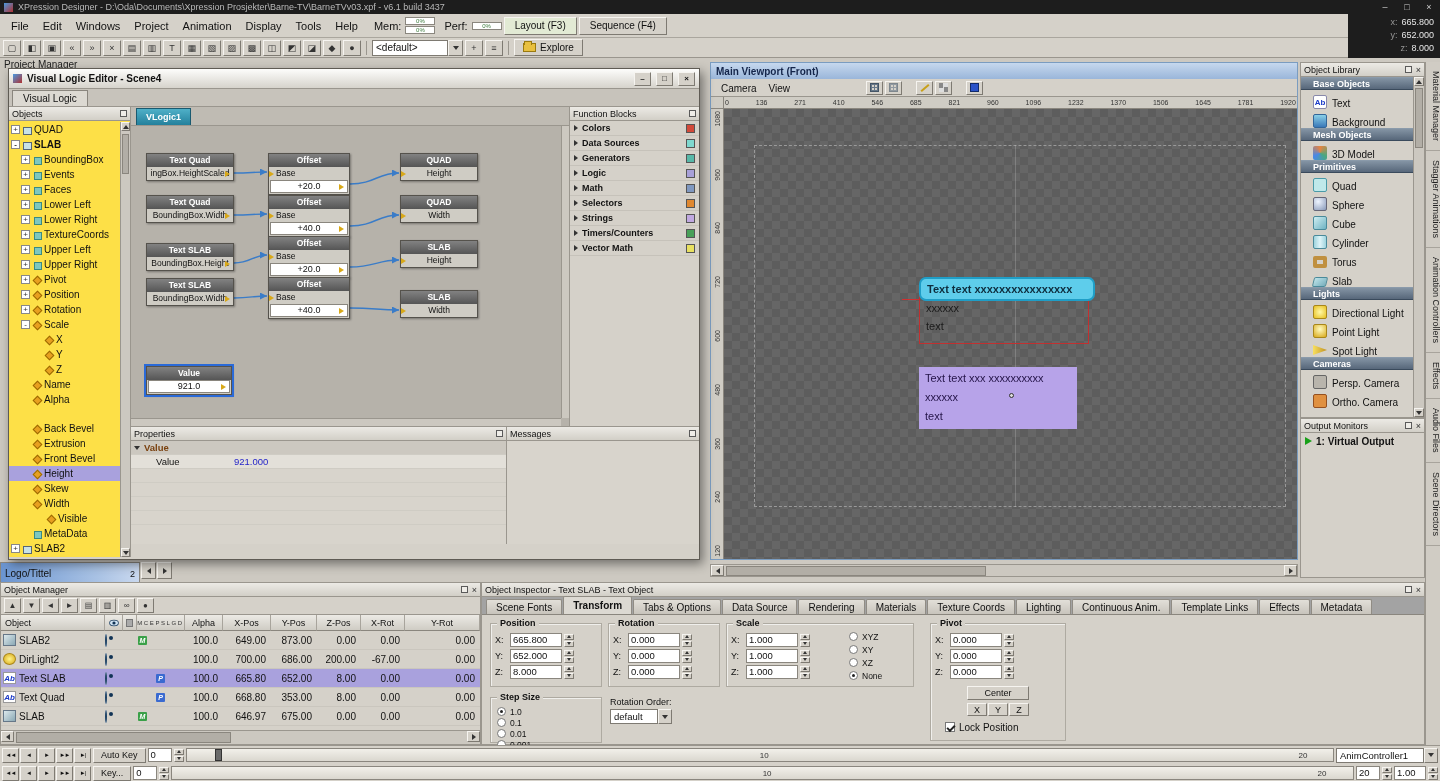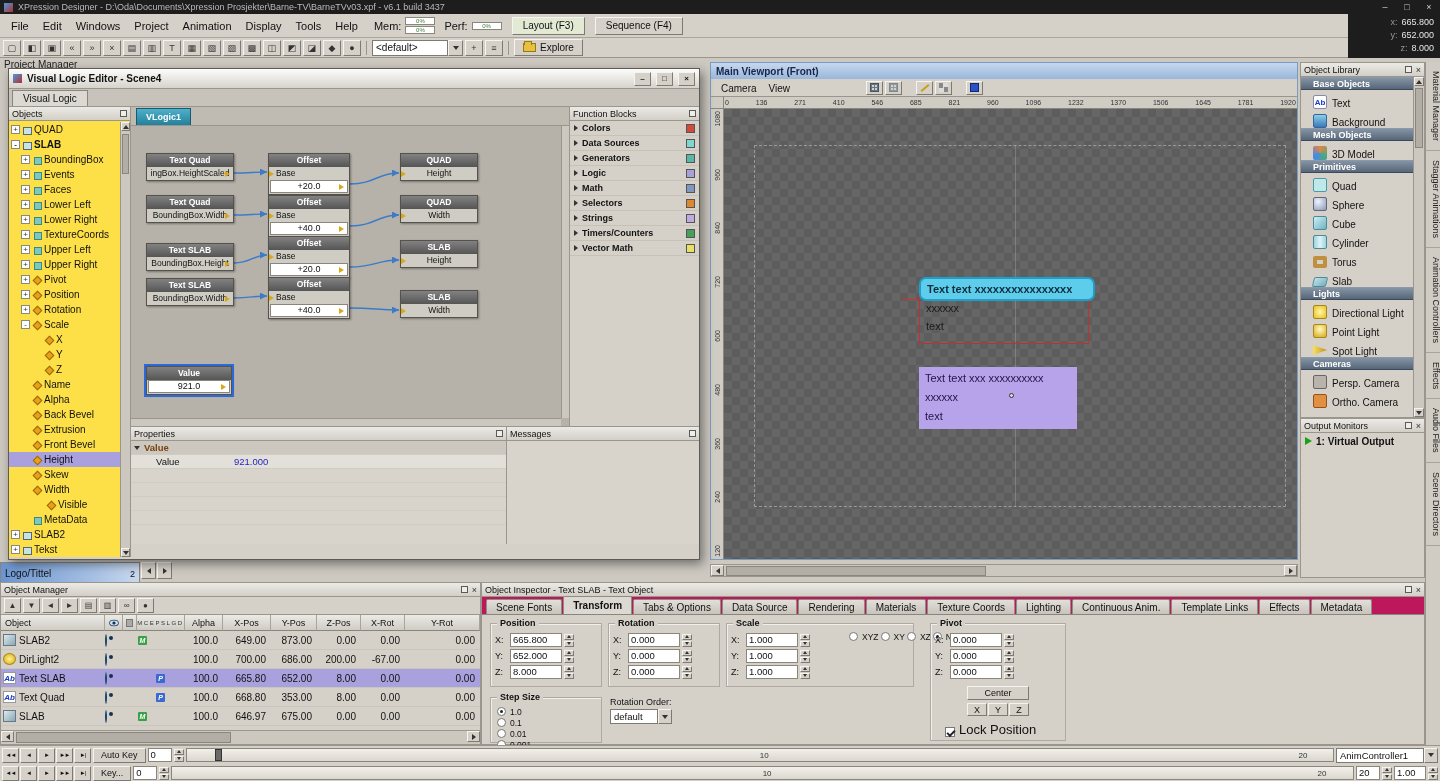--- a/index.html
+++ b/index.html
@@ -19,21 +19,21 @@
 .wctl{margin-left:auto;display:flex;gap:8px;color:#cfcfcf;font-size:9px}
 .wctl span{width:14px;text-align:center}
 
 .coordbox{left:1348px;top:14px;width:92px;height:44px;background:#1d1d1d;color:#e6e6e6;font-size:9px;padding:2px 6px 0 0}
 .coordbox .cr{display:flex;justify-content:flex-end;gap:4px;line-height:13px}
 .coordbox .cl{color:#979797}
 
 .menubar{left:0;top:14px;width:1348px;height:24px;background:#d5d1c9;border-bottom:1px solid #aaa69e;display:flex;align-items:center;padding:0 4px;gap:2px}
 .mitem{padding:2px 7px;font-size:11px}
 .meter{width:30px;height:8px;background:#fff;border:1px solid #8a867e;font-size:6px;line-height:6px;text-align:center;color:#3a7a3a}
-.fbtn{height:18px;padding:0 10px;font-size:10px;margin-left:8px}
+.fbtn{height:18px;padding:0 10px;font-size:10px;margin-left:0}
 .fbtn.act{background:#e2ead4}
 
 .toolbar{left:0;top:38px;width:1348px;height:20px;background:#d5d1c9;border-bottom:1px solid #9a968e;display:flex;align-items:center;padding:0 3px;gap:2px}
 .tbico{width:18px;height:16px;font-size:9px;color:#333}
 .tsep{width:1px;height:14px;background:#9a968e;margin:0 3px}
 .combo{display:flex;align-items:center}
 .combo .cv{width:76px;height:16px;background:#fff;border:1px solid #7e7a72;font-size:10px;padding:0 3px;line-height:14px}
 .combo .ca{width:15px;height:16px}
 .folder{width:13px;height:9px;background:#e8c040;border:1px solid #9a7a10;margin-right:4px;position:relative}
 .folder::before{content:"";position:absolute;left:0;top:-3px;width:6px;height:3px;background:#e8c040;border:1px solid #9a7a10;border-bottom:none}
@@ -163,21 +163,21 @@
 .om-light{background:radial-gradient(#fff48a,#d8a818);border-radius:50%;border:1px solid #a8861a}
 .eye{width:12px;height:8px;border:1px solid #246;border-radius:50%;background:#cfe2f2;position:relative;margin:0 auto}
 .eye::after{content:"";position:absolute;left:3px;top:1px;width:4px;height:4px;border-radius:50%;background:#135}
 .badgecell{display:flex;padding-left:1px}
 .badge{width:9px;height:9px;color:#fff;font-size:7px;display:none;align-items:center;justify-content:center;border-radius:1px;font-weight:bold}
 .badge.show{display:flex}
 .num{text-align:right;padding-right:5px}
 .om-hs{position:absolute;left:0;bottom:0;right:0;height:14px;background:#ccc8c0;border-top:1px solid #9a968e;display:flex;justify-content:space-between;position:absolute}
 
 .oi{left:481px;top:582px;width:944px;height:163px;background:#d5d1c9;border:1px solid #9a968e}
-.oi-tabs{position:absolute;left:0;top:14px;height:18px;right:0;display:flex;align-items:flex-end;background:#be185d;border-bottom:1px solid #8a867e;padding-left:4px;gap:1px}
+.oi-tabs{position:absolute;left:0;top:14px;height:18px;right:0;display:flex;align-items:flex-end;background:#a3a3a3;border-bottom:1px solid #8a867e;padding-left:4px;gap:1px}
 .tab{height:15px;padding:0 9px;display:flex;align-items:center;font-size:10px;background:linear-gradient(#e2dfd8,#c8c4bc);border:1px solid #908c84;border-bottom:none;border-radius:2px 2px 0 0;white-space:nowrap}
 .tab.active{background:#dcd9d2;height:18px;font-weight:bold}
 .oi-body{position:absolute;left:0;top:32px;right:0;bottom:0}
 .grp{position:absolute;border:1px solid #aeaaa1;box-shadow:inset 1px 1px 0 rgba(255,255,255,.65)}
 .grp .leg{position:absolute;top:-6px;left:6px;background:#d5d1c9;padding:0 3px;font-size:9px;font-weight:bold}
 .spcol{display:flex;flex-direction:column;gap:2px;padding:9px 4px 0}
 .sp{display:flex;align-items:center;gap:2px}
 .sp .lbl{width:13px;font-size:9px}
 .sp .box{width:52px;height:14px;background:#fff;border:1px solid #8a867e;font-size:9.5px;padding:0 2px;line-height:12px}
 .sp .ar{display:flex;flex-direction:column;gap:1px}
@@ -420,21 +420,21 @@
           <span class="tico t-di"></span>
           <span>Name</span>
         </div>
 
         <div class="trow" style="padding-left: 12px;">
           <span class="expb"></span>
           <span class="tico t-di"></span>
           <span>Alpha</span>
         </div>
 
-        <div class="trow" style="padding-left: 12px;">
+        <div class="trow" style="padding-left: 12px; margin-top: 14px;">
           <span class="expb"></span>
           <span class="tico t-di"></span>
           <span>Back Bevel</span>
         </div>
 
         <div class="trow" style="padding-left: 12px;">
           <span class="expb"></span>
           <span class="tico t-di"></span>
           <span>Extrusion</span>
         </div>
@@ -1216,21 +1216,21 @@
             <span class="ar">
               <span class="b3 btn a">
                 <i class="tu"></i>
               </span>
               <span class="b3 btn a">
                 <i class="td"></i>
               </span>
             </span>
           </div>
         </div>
-      <div style="position:absolute;left:122px;top:7px;display:flex;flex-direction:row;gap:2px">
+      <div style="position:absolute;left:122px;top:7px;display:flex;flex-direction:column;gap:2px">
 
           <div class="rrow">
             <span class="rd"></span>
             <span>XYZ</span>
           </div>
 
           <div class="rrow">
             <span class="rd"></span>
             <span>XY</span>
           </div>
@@ -1290,21 +1290,21 @@
             </span>
           </div>
         </div>
       <div class="b3 btn" style="position:absolute;left:36px;top:62px;width:62px;height:14px;font-size:9px">Center</div>
       <div style="position:absolute;left:36px;top:79px;display:flex;gap:1px">
 
       <span class="b3 btn" style="width:20px;height:13px;font-size:9px">X</span>
           <span class="b3 btn" style="width:20px;height:13px;font-size:9px">Y</span>
           <span class="b3 btn" style="width:20px;height:13px;font-size:9px">Z</span>
         </div>
-      <div style="position:absolute;left:14px;top:98px;display:flex;gap:4px;align-items:flex-end;font-size:13px">
+      <div style="position:absolute;left:14px;top:98px;display:flex;gap:4px;align-items:flex-start;font-size:10px">
         <span class="cb checked"></span>
         <span>Lock Position</span>
       </div>
     </div>
 
   </div>
 </div>
 
 <div class="r timeline">
   <div class="tlrow">

